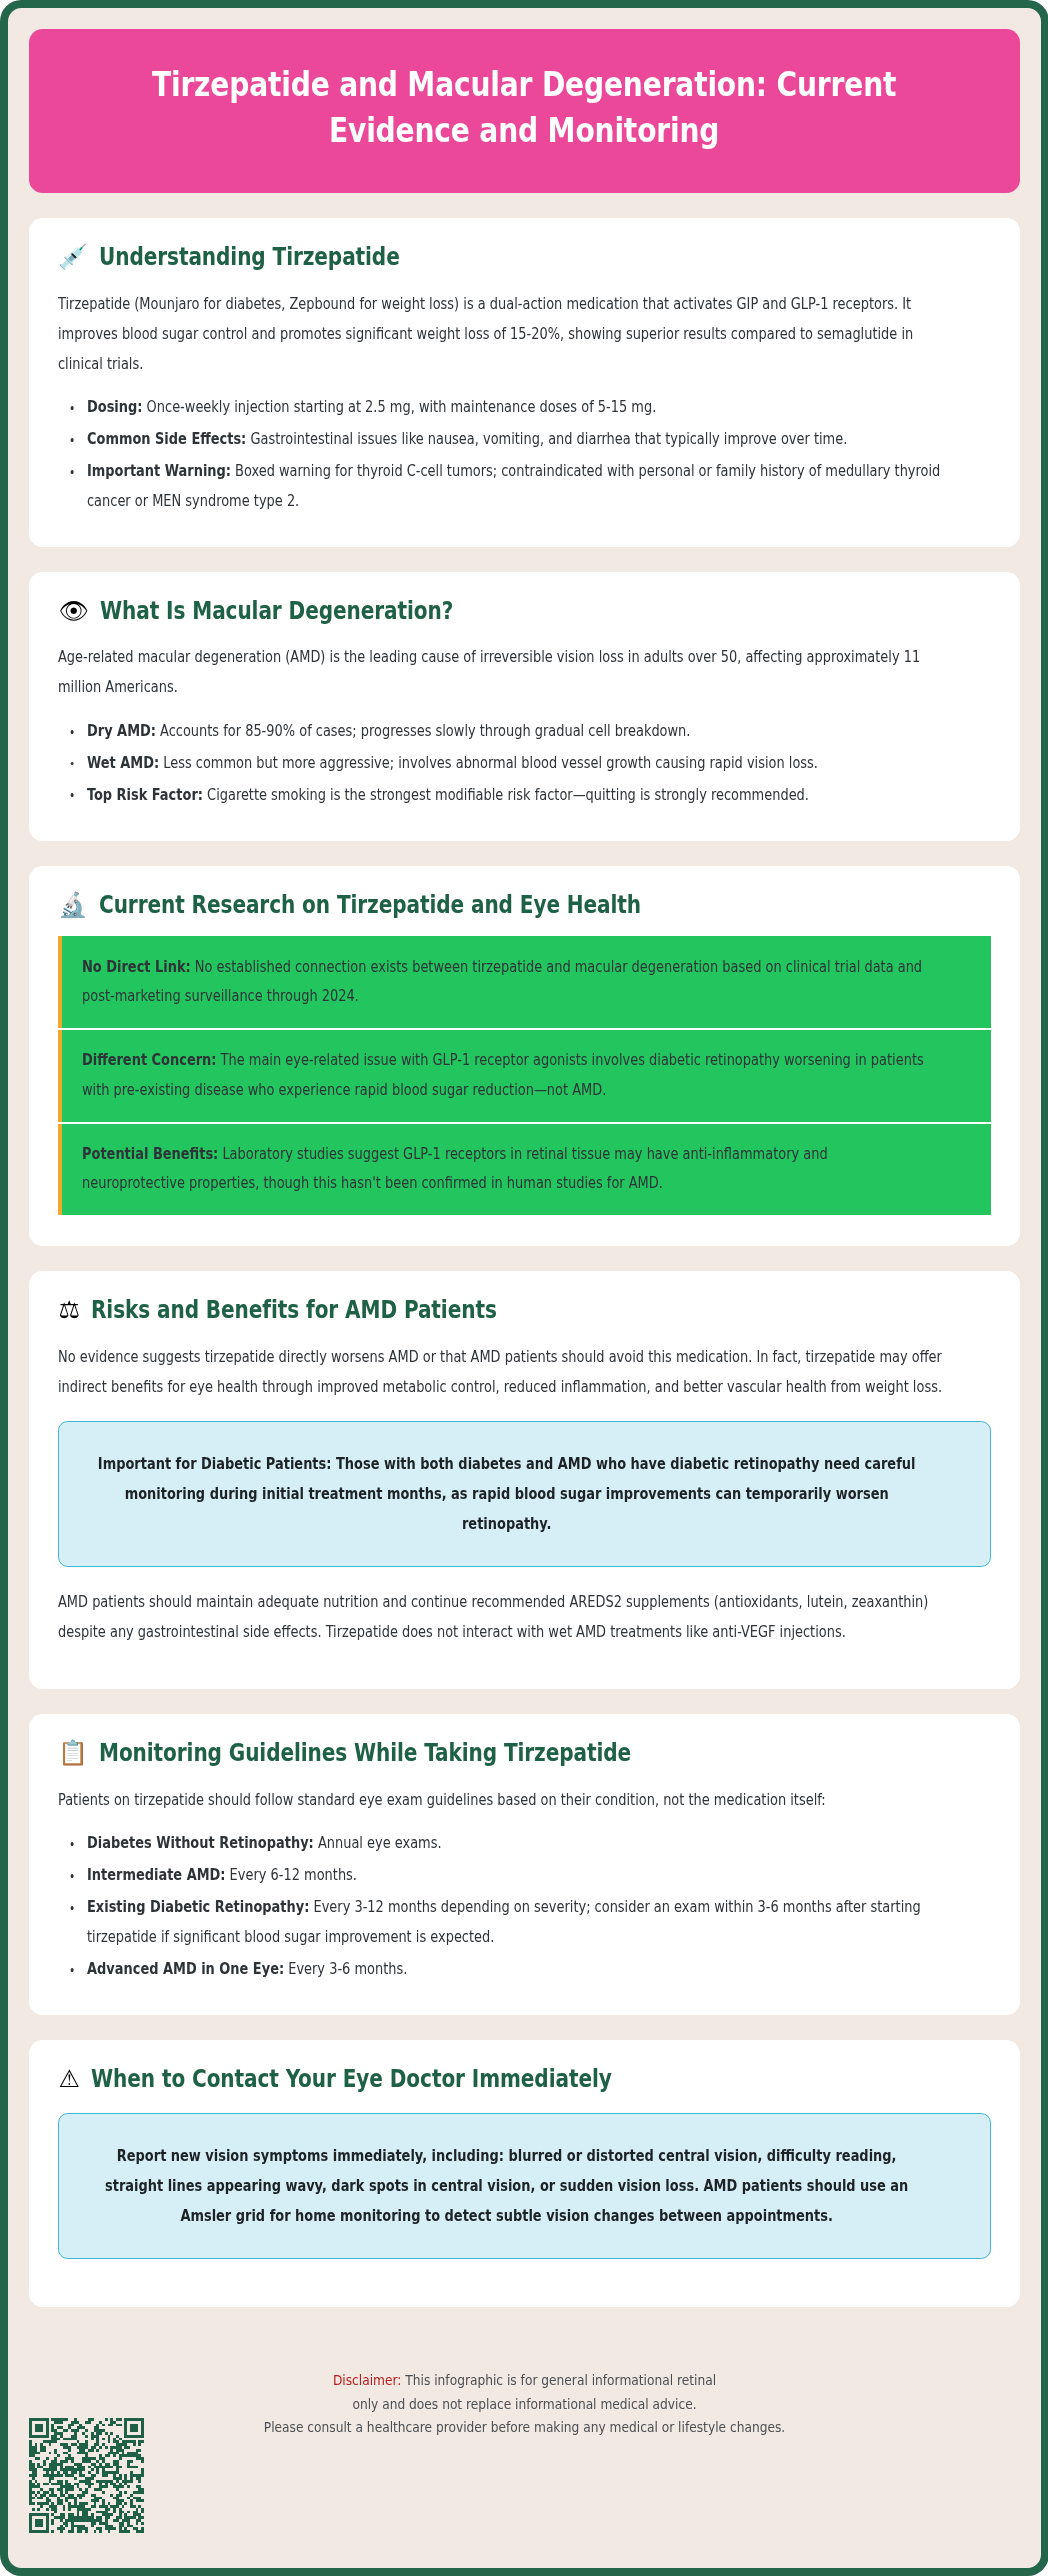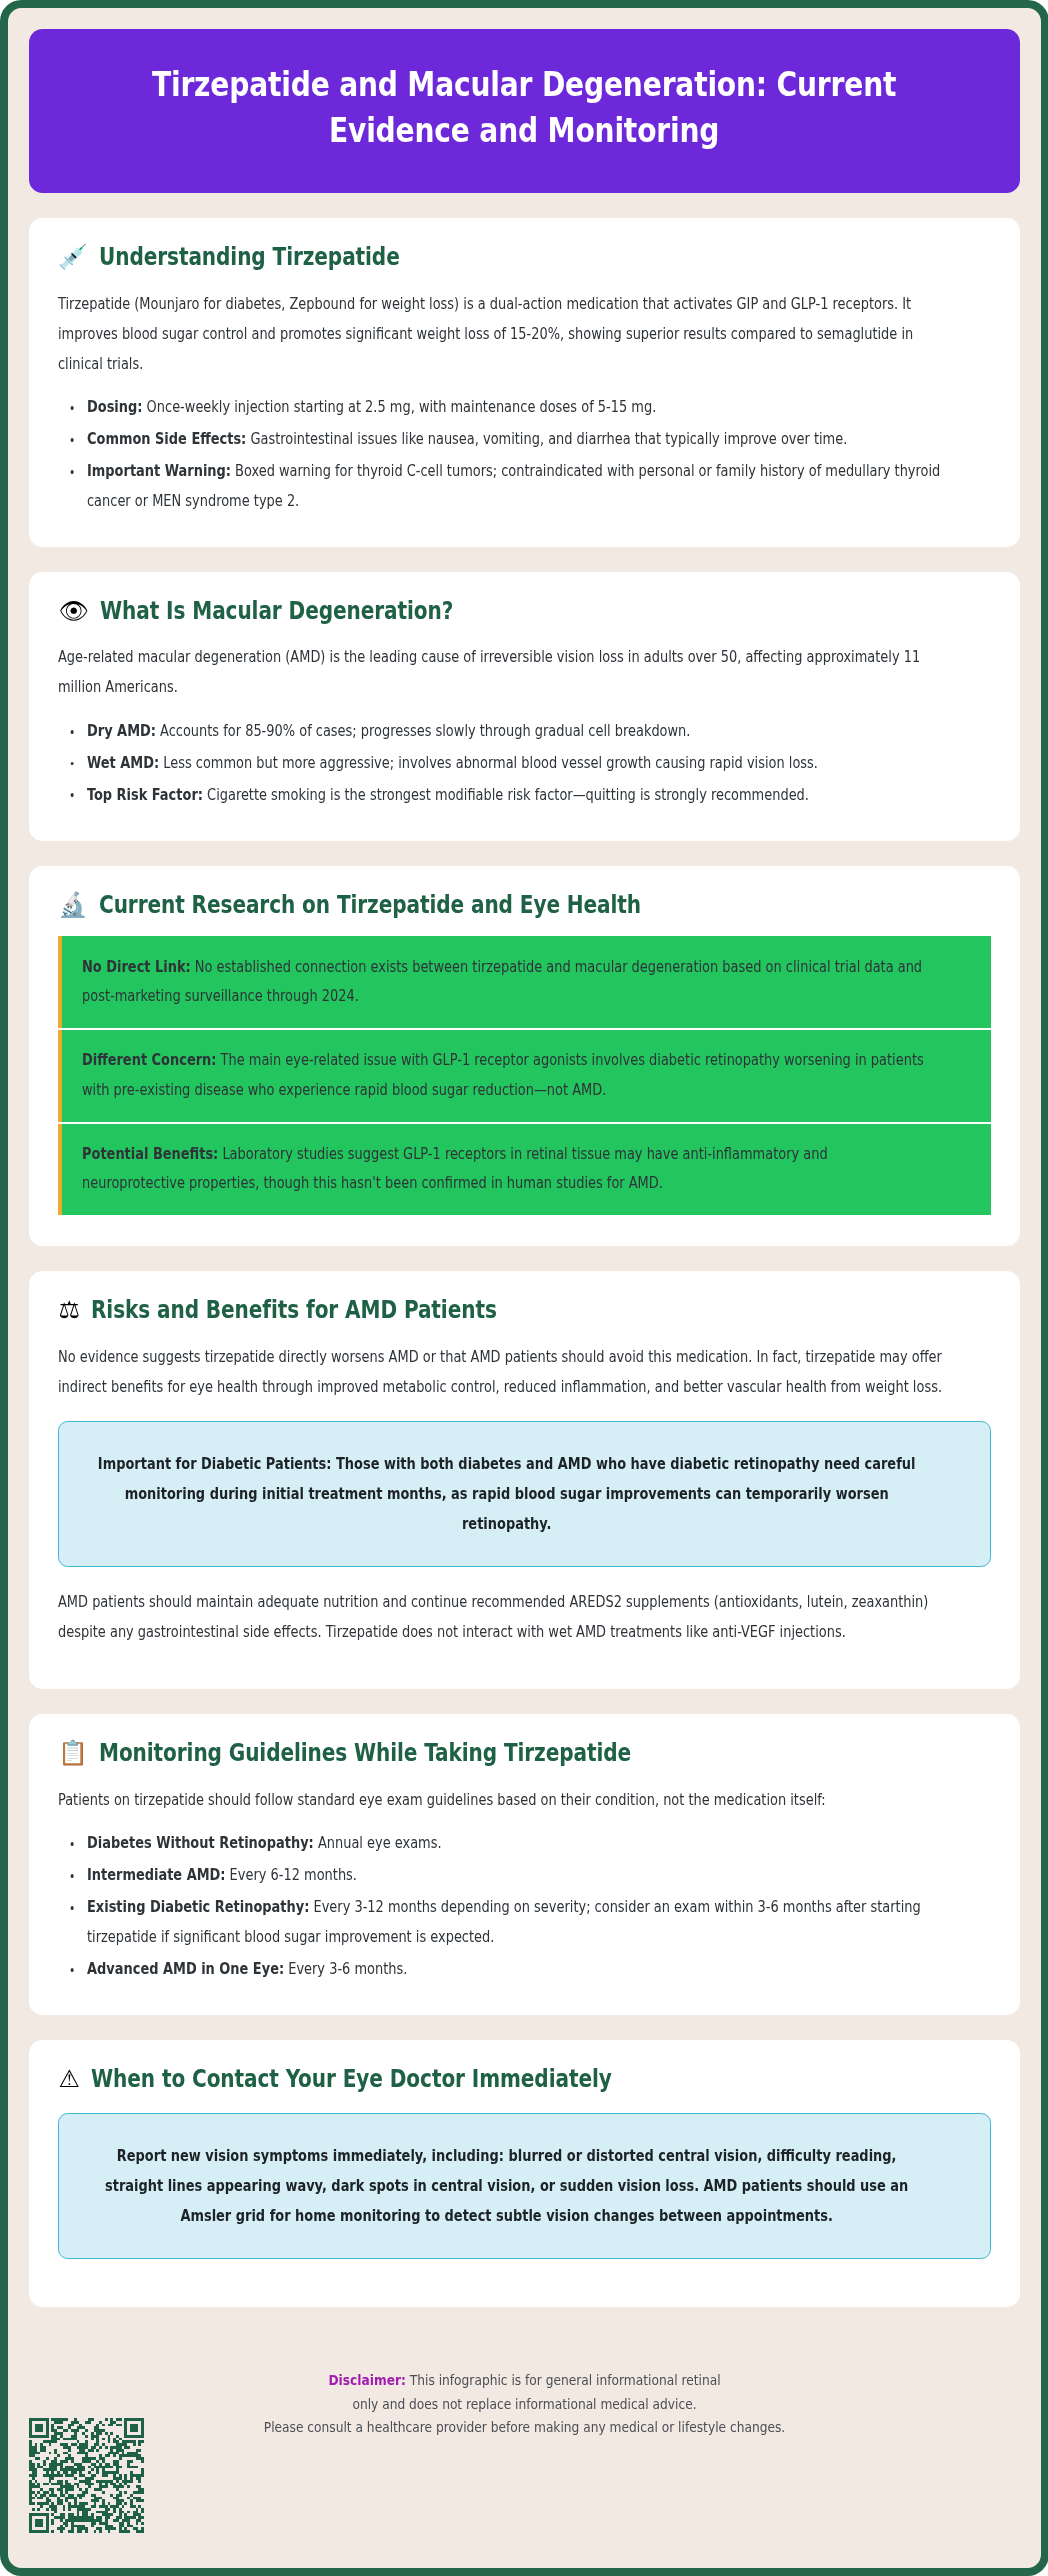--- a/index.html
+++ b/index.html
@@ -20,21 +20,21 @@
     background: #F2E9E3;
     border: 8.8px solid #23664A;
     border-radius: 21.4px;
     padding: 21.4px 21.4px 0 21.4px;
     position: relative;
     overflow: hidden;
   }
 
   
   .header {
-    background: #6d28d9;
+    background: #ec4899;
     border-radius: 13.6px;
     padding: 33px 58px 39px 58px;
     margin-bottom: 25px;
   }
   .header h1 {
     margin: 0;
     color: #ffffff;
     font-family: "DejaVu Sans Condensed", "Liberation Sans Narrow", "Liberation Sans", sans-serif;
     font-size: 34px;
     font-weight: bold;
@@ -158,21 +158,21 @@
     display: block;
   }
   .disclaimer {
     text-align: center;
     color: #4A4F55;
     font-family: "Liberation Sans Narrow", "DejaVu Sans Condensed", "Liberation Sans", sans-serif;
     font-size: 13.6px;
     line-height: 1.75;
     padding: 3.9px 146px 0 146px;
   }
-  .disclaimer .dlabel { font-weight: bold; color: #a21caf; }
+  .disclaimer .dlabel { font-weight: normal; color: #b91c1c; }
 </style>
 </head>
 <body>
 
 <div class="page">
 
   <div class="header">
     <h1>Tirzepatide and Macular Degeneration: Current Evidence and Monitoring</h1>
   </div>
 

